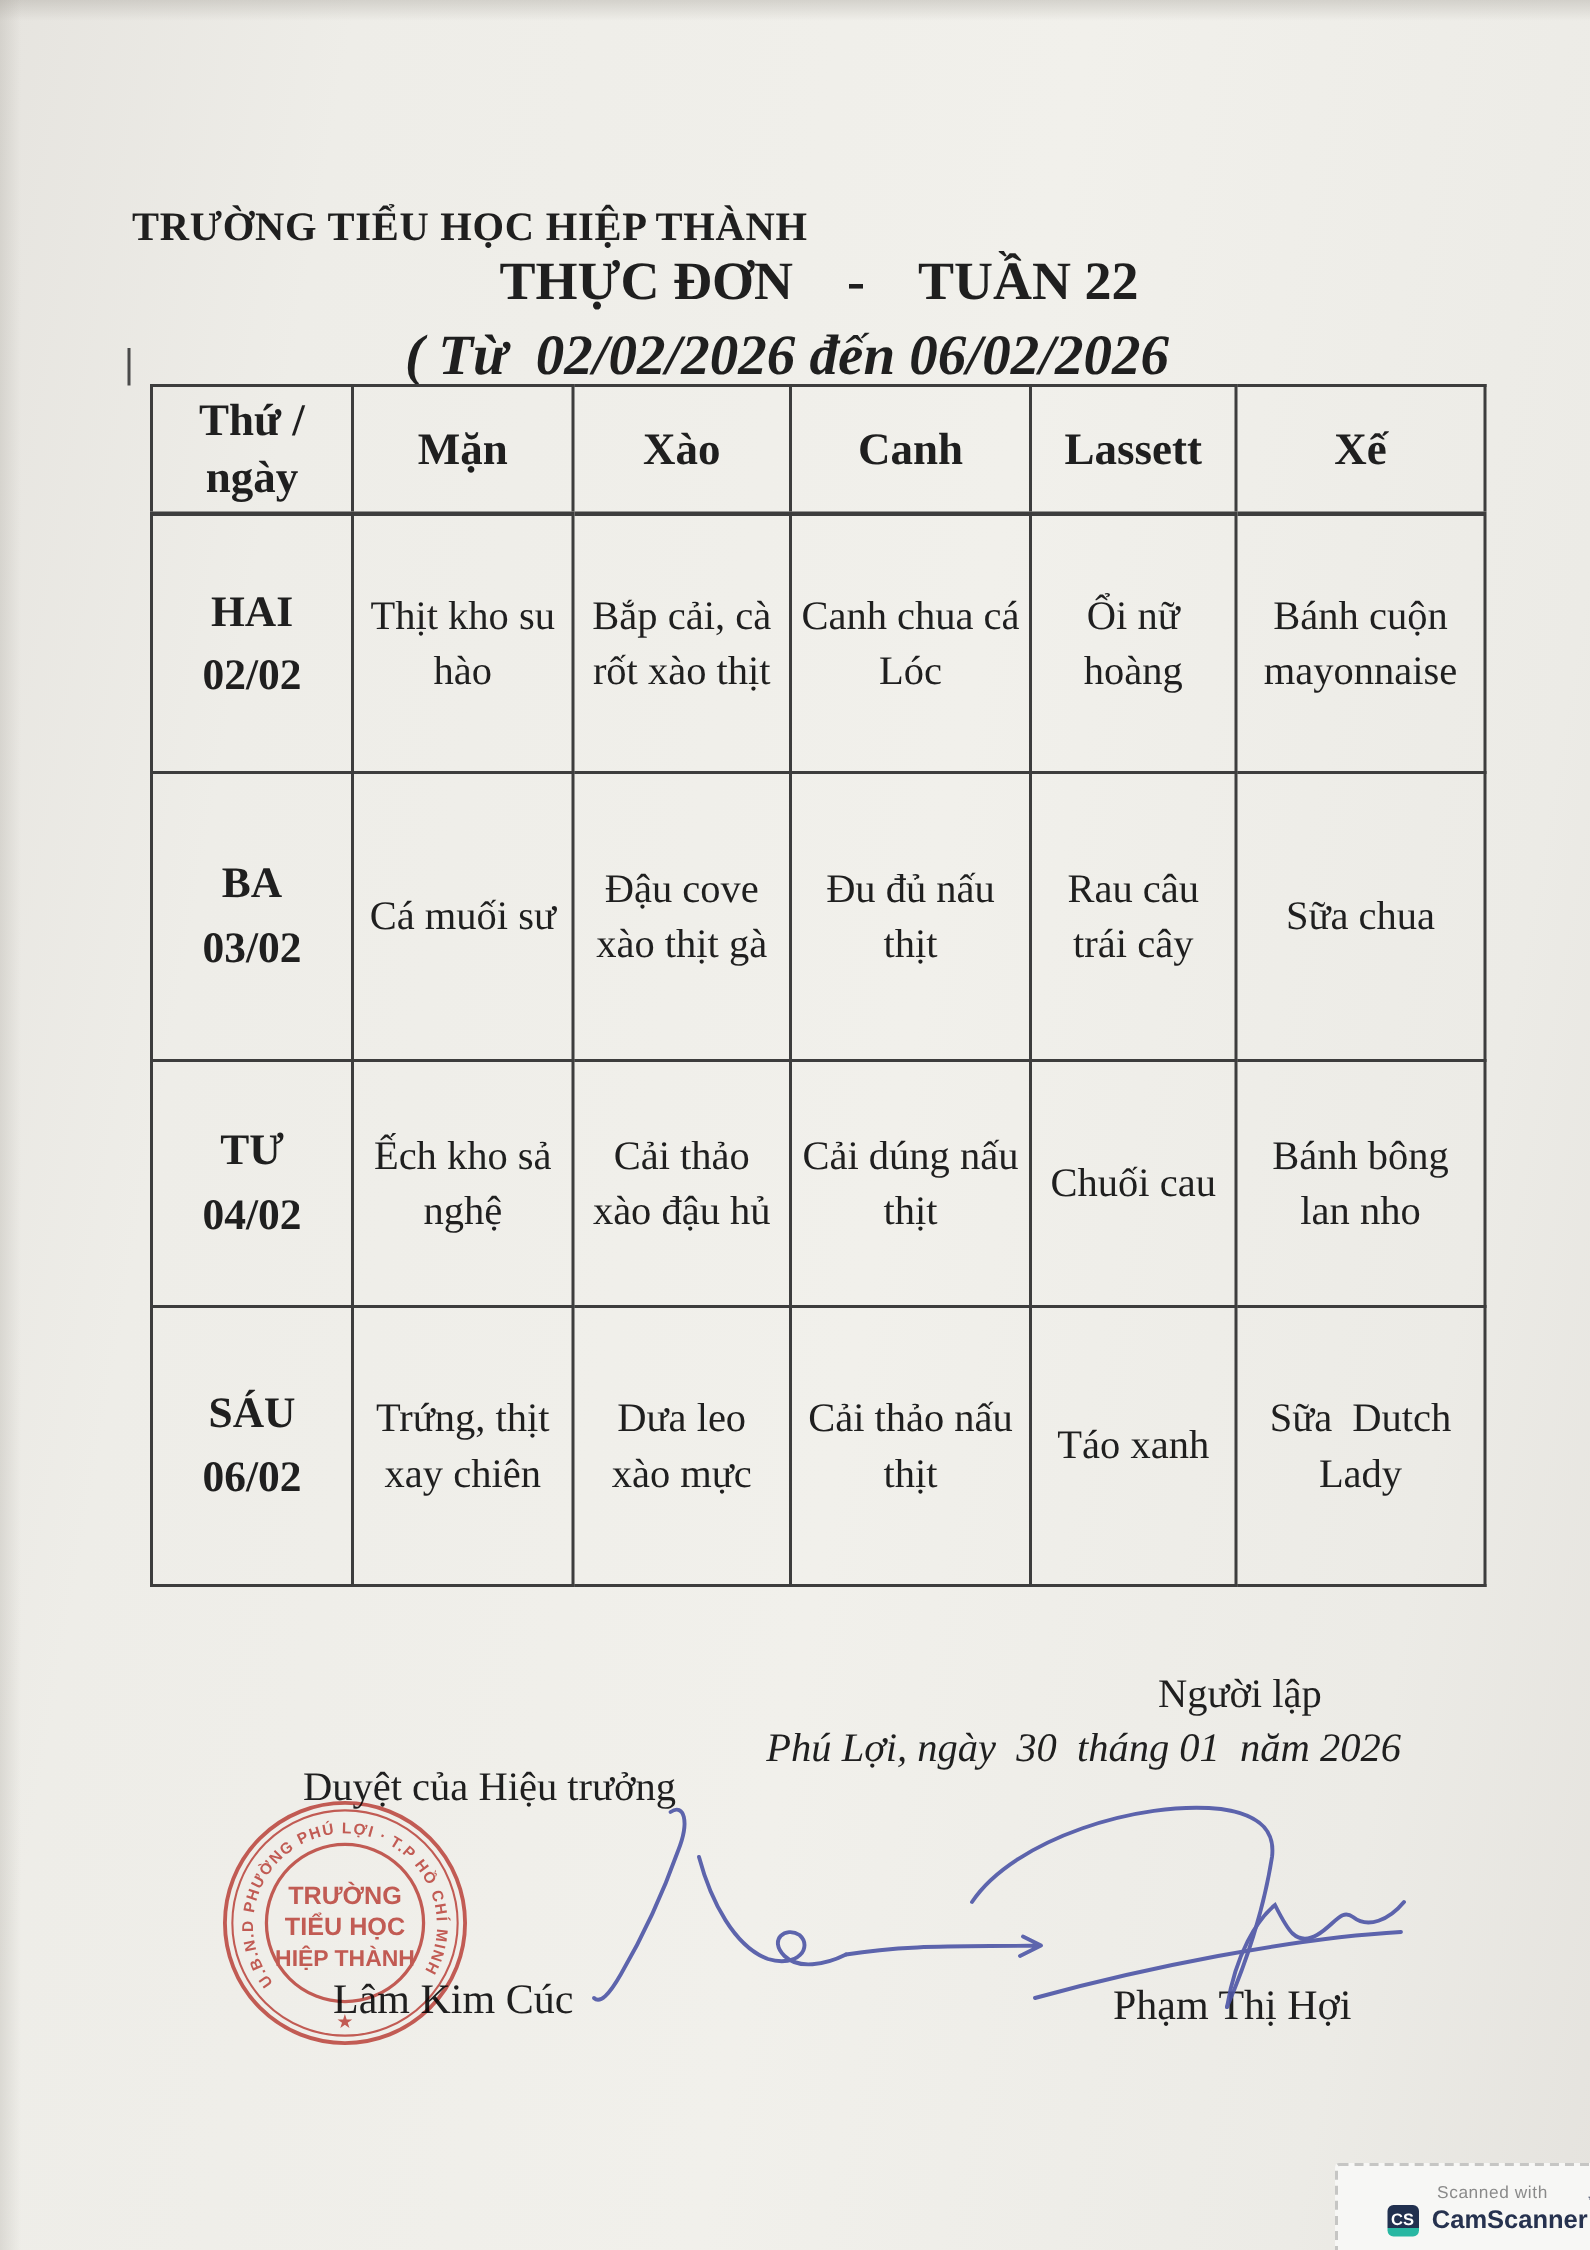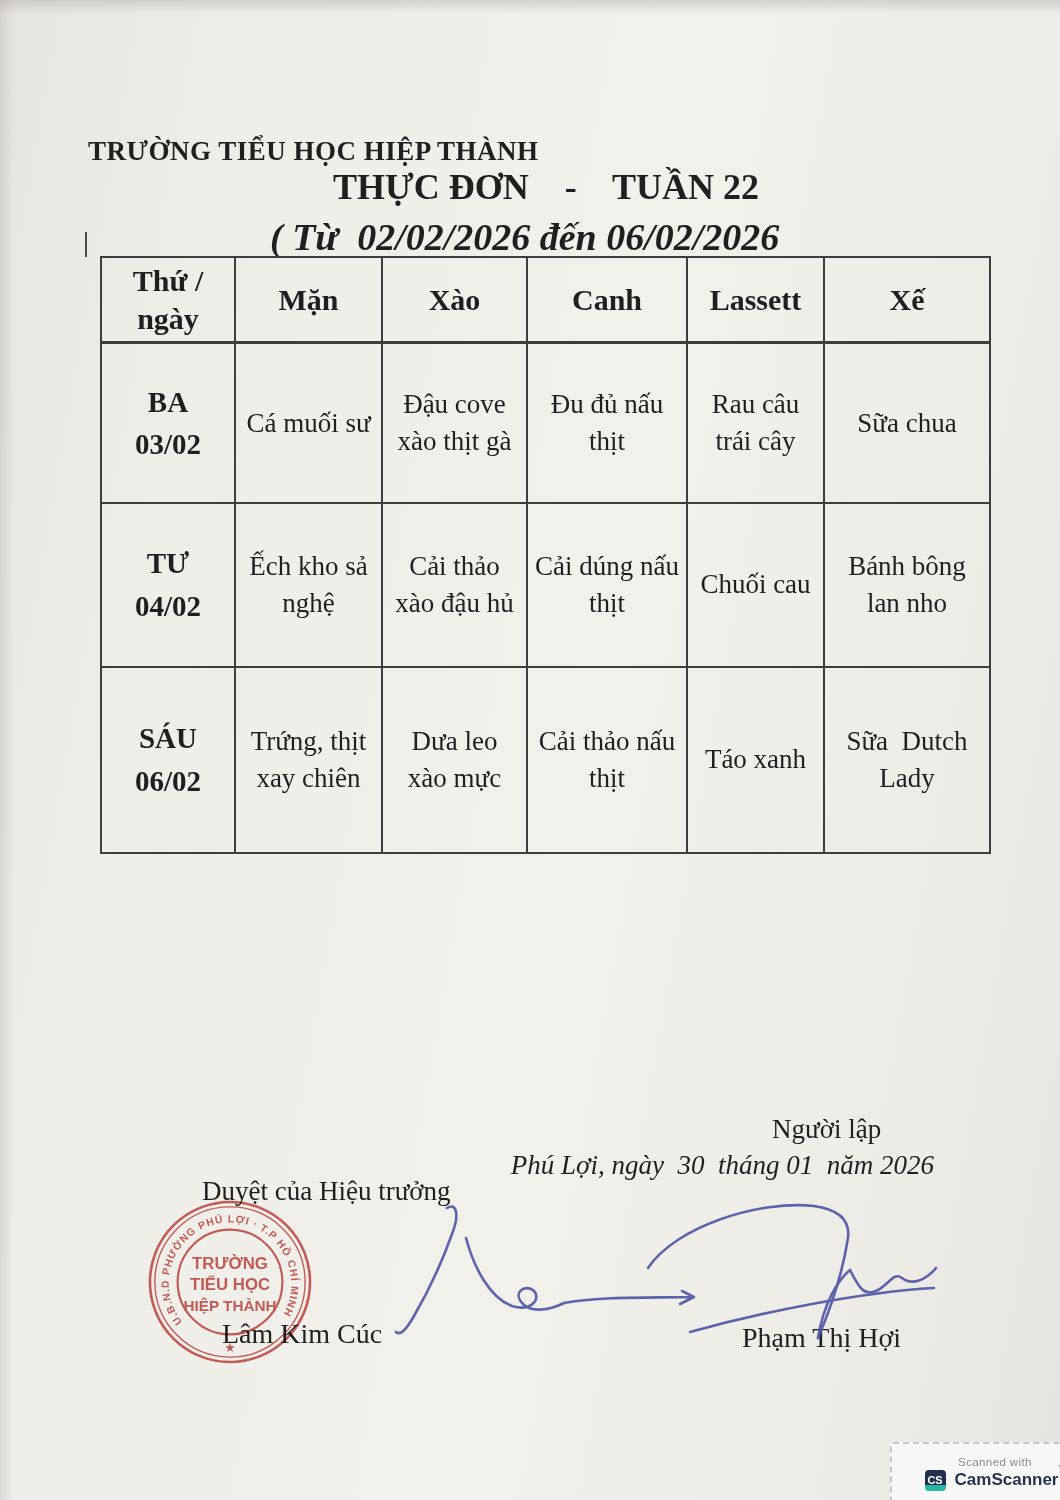--- a/index.html
+++ b/index.html
@@ -69,21 +69,32 @@
       <tr id="menu-head" style="height: 80px;">
         <th>Thứ / ngày</th>
         <th>Mặn</th>
         <th>Xào</th>
         <th>Canh</th>
         <th>Lassett</th>
         <th>Xế</th>
       </tr>
     </thead>
   <tbody id="menu-body">
-      <tr style="height: 160px;">
+      <tr style="height: 172px;">
+        <td class="day-cell">
+          <div>HAI</div>
+          <div>02/02</div>
+        </td>
+        <td class="dish">Thịt kho su hào</td>
+        <td class="dish">Bắp cải, cà rốt xào thịt</td>
+        <td class="dish">Canh chua cá Lóc</td>
+        <td class="dish">Ổi nữ hoàng</td>
+        <td class="dish">Bánh cuộn mayonnaise</td>
+      </tr>
+      <tr style="height: 192px;">
         <td class="day-cell">
           <div>BA</div>
           <div>03/02</div>
         </td>
         <td class="dish">Cá muối sư</td>
         <td class="dish">Đậu cove xào thịt gà</td>
         <td class="dish">Đu đủ nấu thịt</td>
         <td class="dish">Rau câu trái cây</td>
         <td class="dish">Sữa chua</td>
       </tr>

